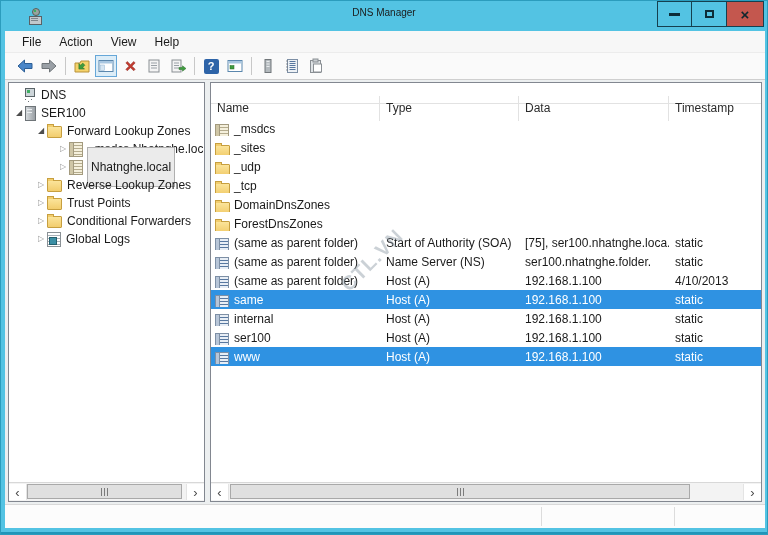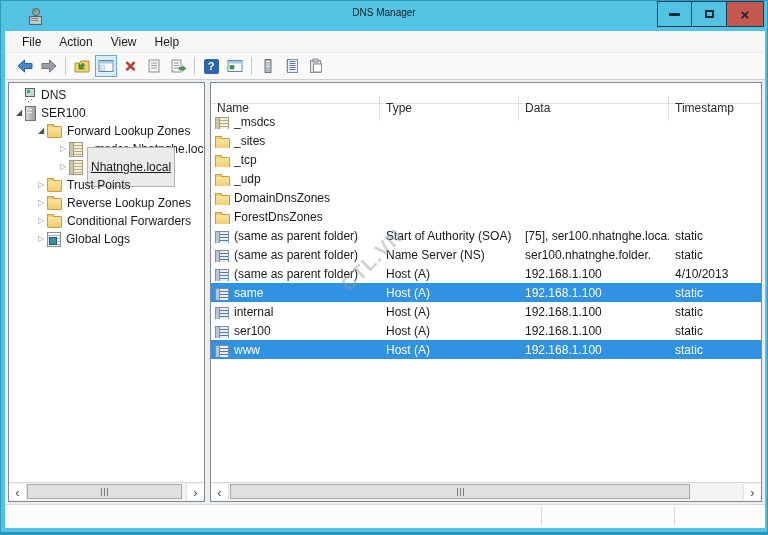--- a/index.html
+++ b/index.html
@@ -44,42 +44,42 @@
   
   .tree-items{position:absolute;left:0;top:3px;right:0;}
   .titem{display:flex;align-items:center;height:18px;white-space:nowrap;cursor:default;}
   .twisty{width:12px;text-align:center;flex:none;font-size:8px;color:#6b6b6b;line-height:18px;}
   .twisty.col::before{content:'▷';color:#9a9a9a;}
   .twisty.exp::before{content:'◢';color:#4d4d4d;}
   .twisty.none{visibility:hidden;}
   .lvl0{padding-left:2px;} .lvl1{padding-left:4px;} .lvl2{padding-left:26px;} .lvl3{padding-left:48px;}
   .ticon{flex:none;margin-right:5px;position:relative;}
   .tlabel{font-size:12px;}
-  .tlabel.selected{background:#ebebeb;border:1px solid #b0b0b0;padding:12px 3px;margin-left:-1px;text-decoration:underline;}
+  .tlabel.selected{background:#ebebeb;border:1px solid #b0b0b0;padding:12px 3px;margin-left:-1px;}
 
   
   .icon-folder{width:13px;height:10px;background:linear-gradient(#fbe49a,#f2cd6d);border:1px solid #c79f3f;border-radius:1px;margin-top:2px;}
   .icon-folder::before{content:'';position:absolute;top:-3px;left:-1px;width:5px;height:2px;background:#f2cd6d;border:1px solid #c79f3f;border-bottom:none;}
   .icon-zone{width:12px;height:13px;background:#f5f0dc;border:1px solid #a39a7e;background-image:repeating-linear-gradient(to bottom,transparent 0 2px,#b5ac8e 2px 3px);}
   .icon-zone::before{content:'';position:absolute;left:0;top:0;bottom:0;width:3px;background:#cfc6a6;border-right:1px solid #a39a7e;}
   .icon-record{width:12px;height:13px;background:#e8eef5;border:1px solid #7d8fa5;background-image:repeating-linear-gradient(to bottom,transparent 0 2px,#5878a0 2px 3px);}
   .icon-record::before{content:'';position:absolute;left:0;top:0;bottom:0;width:3px;background:#b8c6d8;border-right:1px solid #7d8fa5;}
   .icon-server{width:9px;height:13px;background:linear-gradient(90deg,#d5d9dc,#9aa0a5);border:1px solid #6e7478;}
   .icon-server::before{content:'';position:absolute;left:1px;top:2px;width:5px;height:1px;background:#eceff1;box-shadow:0 3px 0 #eceff1;}
   .icon-dns{width:13px;height:14px;}
   .icon-dns::before{content:'';position:absolute;left:2px;top:0;width:8px;height:7px;background:#cdd5d9;border:1px solid #5a6468;}
   .icon-dns::after{content:'';position:absolute;left:4px;top:2px;width:3px;height:3px;background:#3fae62;box-shadow:-3px 8px 0 -1px #6e7478,3px 8px 0 -1px #6e7478,0 10px 0 -1px #6e7478;}
   .icon-log{width:12px;height:13px;background:#fff;border:1px solid #8a9196;background-image:repeating-linear-gradient(to bottom,transparent 0 2px,#aab2b8 2px 3px);}
   .icon-log::before{content:'';position:absolute;left:1px;bottom:1px;width:6px;height:6px;background:#3b8fa5;border:1px solid #24606f;}
 
   
   .list-header{position:absolute;left:0;top:0;right:0;height:20px;display:grid;grid-template-columns:169px 139px 150px 1fr;align-items:center;background:#fff;border-bottom:1px solid #e2e2e2;color:#2b2b2b;}
   .hcell{height:100%;display:flex;align-items:center;padding-left:6px;border-right:1px solid #e2e2e2;box-sizing:border-box;white-space:nowrap;overflow:hidden;cursor:default;margin-top:25px;}
   .hcell:last-child{border-right:none;}
-  .list-rows{position:absolute;left:0;top:29px;right:0;}
+  .list-rows{position:absolute;left:0;top:36px;right:0;}
   .lrow{display:grid;grid-template-columns:169px 139px 150px 1fr;height:19px;align-items:center;white-space:nowrap;cursor:default;}
   .lrow.selected{background:#2f92e2;color:#fff;}
   .cell{overflow:hidden;padding-left:6px;}
   .cell-name{position:relative;padding-left:23px;}
   .cell-name .ricon{position:absolute;left:4px;top:2px;}
 
   
   .hscroll{position:absolute;left:0;right:0;bottom:0;height:18px;background:#f3f3f3;border-top:1px solid #d8d8d8;}
   .sarrow{position:absolute;top:1px;width:17px;height:16px;background:#fff;display:flex;align-items:center;justify-content:center;color:#4a4a4a;font-size:13px;line-height:1;}
   .sarrow.left{left:0;border-right:1px solid #e4e4e4;}
@@ -229,26 +229,26 @@
             <span class="tlabel">_msdcs.Nhatnghe.local</span>
           </div>
           <div class="titem lvl3">
             <span class="twisty col"></span>
             <span class="ticon icon-zone"></span>
             <span class="tlabel selected">Nhatnghe.local</span>
           </div>
           <div class="titem lvl2">
             <span class="twisty col"></span>
             <span class="ticon icon-folder"></span>
+            <span class="tlabel">Reverse Lookup Zones</span>
+          </div>
+          <div class="titem lvl2">
+            <span class="twisty col"></span>
+            <span class="ticon icon-folder"></span>
             <span class="tlabel">Trust Points</span>
-          </div>
-          <div class="titem lvl2">
-            <span class="twisty col"></span>
-            <span class="ticon icon-folder"></span>
-            <span class="tlabel">Reverse Lookup Zones</span>
           </div>
           <div class="titem lvl2">
             <span class="twisty col"></span>
             <span class="ticon icon-folder"></span>
             <span class="tlabel">Conditional Forwarders</span>
           </div>
           <div class="titem lvl2">
             <span class="twisty col"></span>
             <span class="ticon icon-log"></span>
             <span class="tlabel">Global Logs</span>
@@ -277,27 +277,27 @@
             <span class="cell"></span>
             <span class="cell"></span>
           </div>
           <div class="lrow">
             <span class="cell cell-name"><span class="ricon icon-folder"></span><span>_sites</span></span>
             <span class="cell"></span>
             <span class="cell"></span>
             <span class="cell"></span>
           </div>
           <div class="lrow">
+            <span class="cell cell-name"><span class="ricon icon-folder"></span><span>_udp</span></span>
+            <span class="cell"></span>
+            <span class="cell"></span>
+            <span class="cell"></span>
+          </div>
+          <div class="lrow">
             <span class="cell cell-name"><span class="ricon icon-folder"></span><span>_tcp</span></span>
-            <span class="cell"></span>
-            <span class="cell"></span>
-            <span class="cell"></span>
-          </div>
-          <div class="lrow">
-            <span class="cell cell-name"><span class="ricon icon-folder"></span><span>_udp</span></span>
             <span class="cell"></span>
             <span class="cell"></span>
             <span class="cell"></span>
           </div>
           <div class="lrow">
             <span class="cell cell-name"><span class="ricon icon-folder"></span><span>DomainDnsZones</span></span>
             <span class="cell"></span>
             <span class="cell"></span>
             <span class="cell"></span>
           </div>

